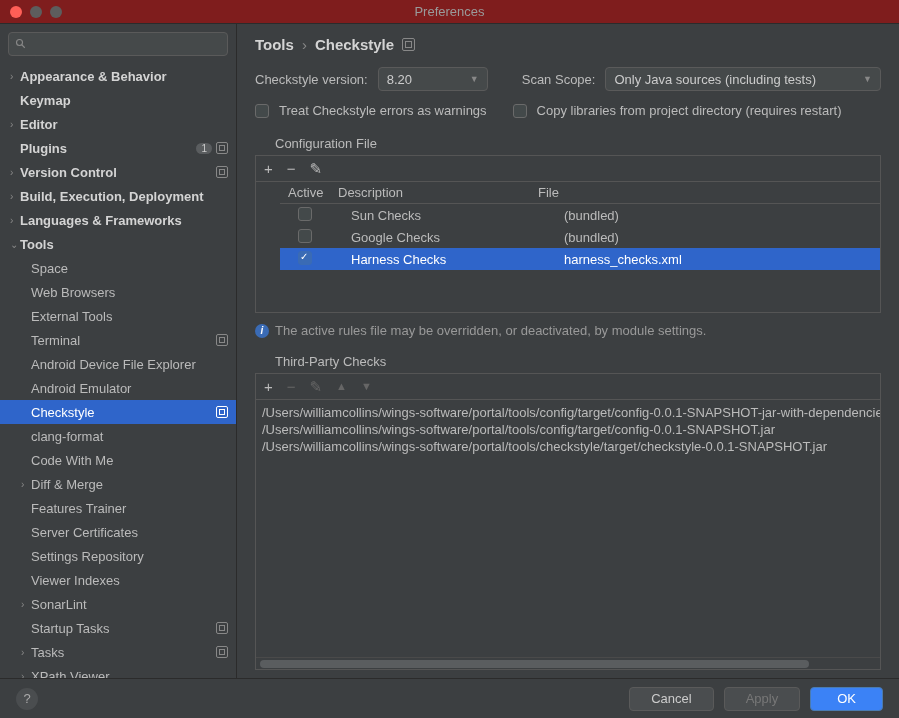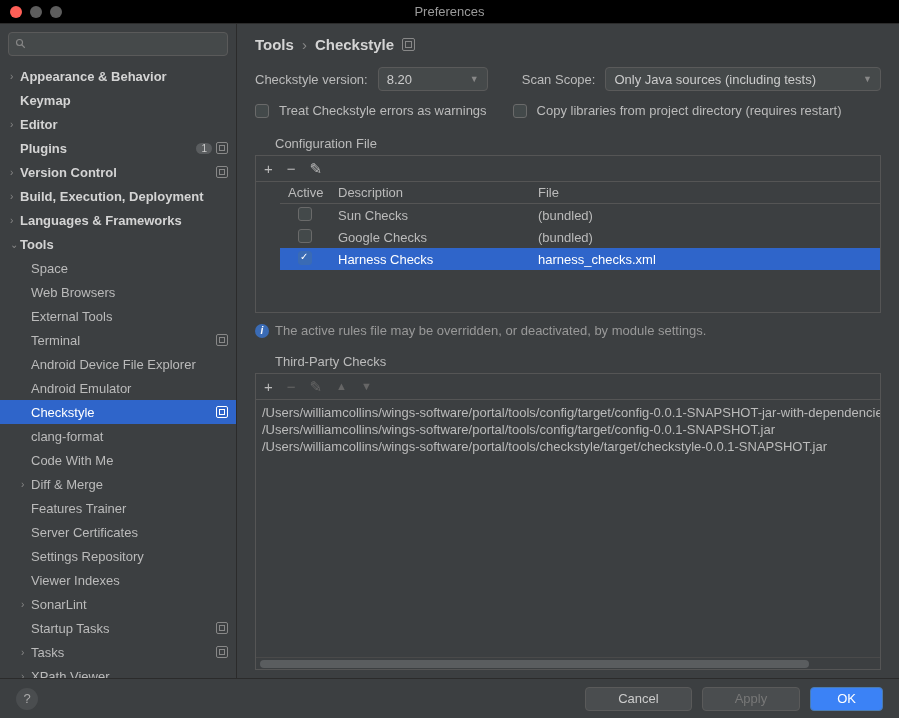--- a/index.html
+++ b/index.html
@@ -1,17 +1,17 @@
 <!DOCTYPE html>
 <html><head>
 <meta charset="utf-8">
 <style>
   * { box-sizing: border-box; margin: 0; padding: 0; font-family: -apple-system, "Segoe UI", Arial, sans-serif; }
   body { background: #3c3f41; color: #bbbbbb; font-size: 13px; width: 899px; height: 718px; overflow: hidden; }
-  .titlebar { height: 24px; background: #000000; display: flex; align-items: center; position: relative; border-bottom: 1px solid #2b2b2b; }
+  .titlebar { height: 24px; background: #7f1d1d; display: flex; align-items: center; position: relative; border-bottom: 1px solid #2b2b2b; }
   .traffic { display: flex; gap: 8px; padding-left: 10px; }
   .traffic span { width: 12px; height: 12px; border-radius: 50%; display: inline-block; }
   .tl-close { background: #ff5f57; }
   .tl-min { background: #5d5d5d; }
   .tl-max { background: #5d5d5d; }
   .titlebar-title { position: absolute; left: 0; right: 0; text-align: center; color: #9a9a9a; font-size: 13px; }
   .main { display: flex; height: 654px; }
   .sidebar { width: 237px; background: #3c3f41; border-right: 1px solid #2b2b2b; display: flex; flex-direction: column; }
   .search-row { padding: 8px 8px 8px 8px; }
   .search { width: 100%; height: 24px; background: #45494a; border: 1px solid #5a5a5a; border-radius: 4px; padding: 0 6px; display: flex; align-items: center; color: #888; }
@@ -44,34 +44,34 @@
   .section-label { color: #bbbbbb; margin-bottom: 4px; margin-top: 6px; margin-left: 20px; }
   .toolbar { background: #3c3f41; border: 1px solid #555; border-bottom: none; height: 26px; display: flex; align-items: center; padding: 0 8px; gap: 14px; }
   .tool-btn { color: #bbbbbb; font-size: 15px; cursor: pointer; line-height: 1; }
   .tool-btn.disabled { color: #666; }
   .table { border: 1px solid #555; background: #3c3f41; padding-left: 24px; }
   .table .thead { display: flex; background: #3c3f41; border-bottom: 1px solid #555; height: 22px; align-items: center; color: #bbbbbb; }
   .table .th, .table .td { padding: 0 8px; }
   .col-active { width: 50px; text-align: center; }
   .col-desc { width: 200px; }
   .col-file { flex: 1; }
-  .table .tr { display: flex; height: 22px; align-items: center; }
+  .table .tr { display: flex; height: 22px; align-items: center; gap: 13px; }
   .table .tr.sel { background: #2f65ca; color: #fff; }
   .table-body { height: 108px; background: #3c3f41; }
   .info-row { display: flex; align-items: center; gap: 6px; margin: 10px 0; color: #999; }
   .info-icon { width: 14px; height: 14px; border-radius: 50%; background: #3a6bb5; color: #fff; font-size: 10px; display: inline-flex; align-items: center; justify-content: center; font-style: italic; font-weight: bold; }
   .list-box { border: 1px solid #555; background: #3c3f41; flex: 1; display: flex; flex-direction: column; min-height: 0; }
   .list-body { flex: 1; overflow: auto; padding: 4px 0; }
   .list-body .item { padding: 1px 6px; white-space: nowrap; color: #bbbbbb; }
   .hscroll { height: 12px; background: #3c3f41; border-top: 1px solid #4a4a4a; position: relative; }
   .hscroll .thumb { position: absolute; left: 4px; top: 2px; height: 8px; width: 88%; background: #5a5d5f; border-radius: 4px; }
   .footer { height: 40px; border-top: 1px solid #2b2b2b; display: flex; align-items: center; padding: 0 16px; gap: 10px; }
   .help { width: 22px; height: 22px; border-radius: 50%; background: #4a4d4f; color: #aaa; display: flex; align-items: center; justify-content: center; font-size: 13px; }
   .footer .spacer { flex: 1; }
-  .btn { height: 24px; padding: 0 32px; border-radius: 4px; background: #4a4d4f; border: 1px solid #5a5a5a; color: #ccc; display: flex; align-items: center; }
+  .btn { height: 24px; padding: 0 21px; border-radius: 4px; background: #4a4d4f; border: 1px solid #5a5a5a; color: #ccc; display: flex; align-items: center; }
   .btn.primary { background: #3b82f6; border-color: #4a7bb0; color: #fff; padding: 0 26px; }
   .btn.disabled { color: #777; }
   .pencil { display: inline-block; transform: rotate(0deg); }
   .arrow-up { font-size: 11px; }
   .arrow-down { font-size: 11px; }
   ::-webkit-scrollbar { width: 10px; height: 10px; }
   ::-webkit-scrollbar-thumb { background: #5a5d5f; border-radius: 5px; }
   ::-webkit-scrollbar-track { background: #3c3f41; }
 </style>
 </head>

